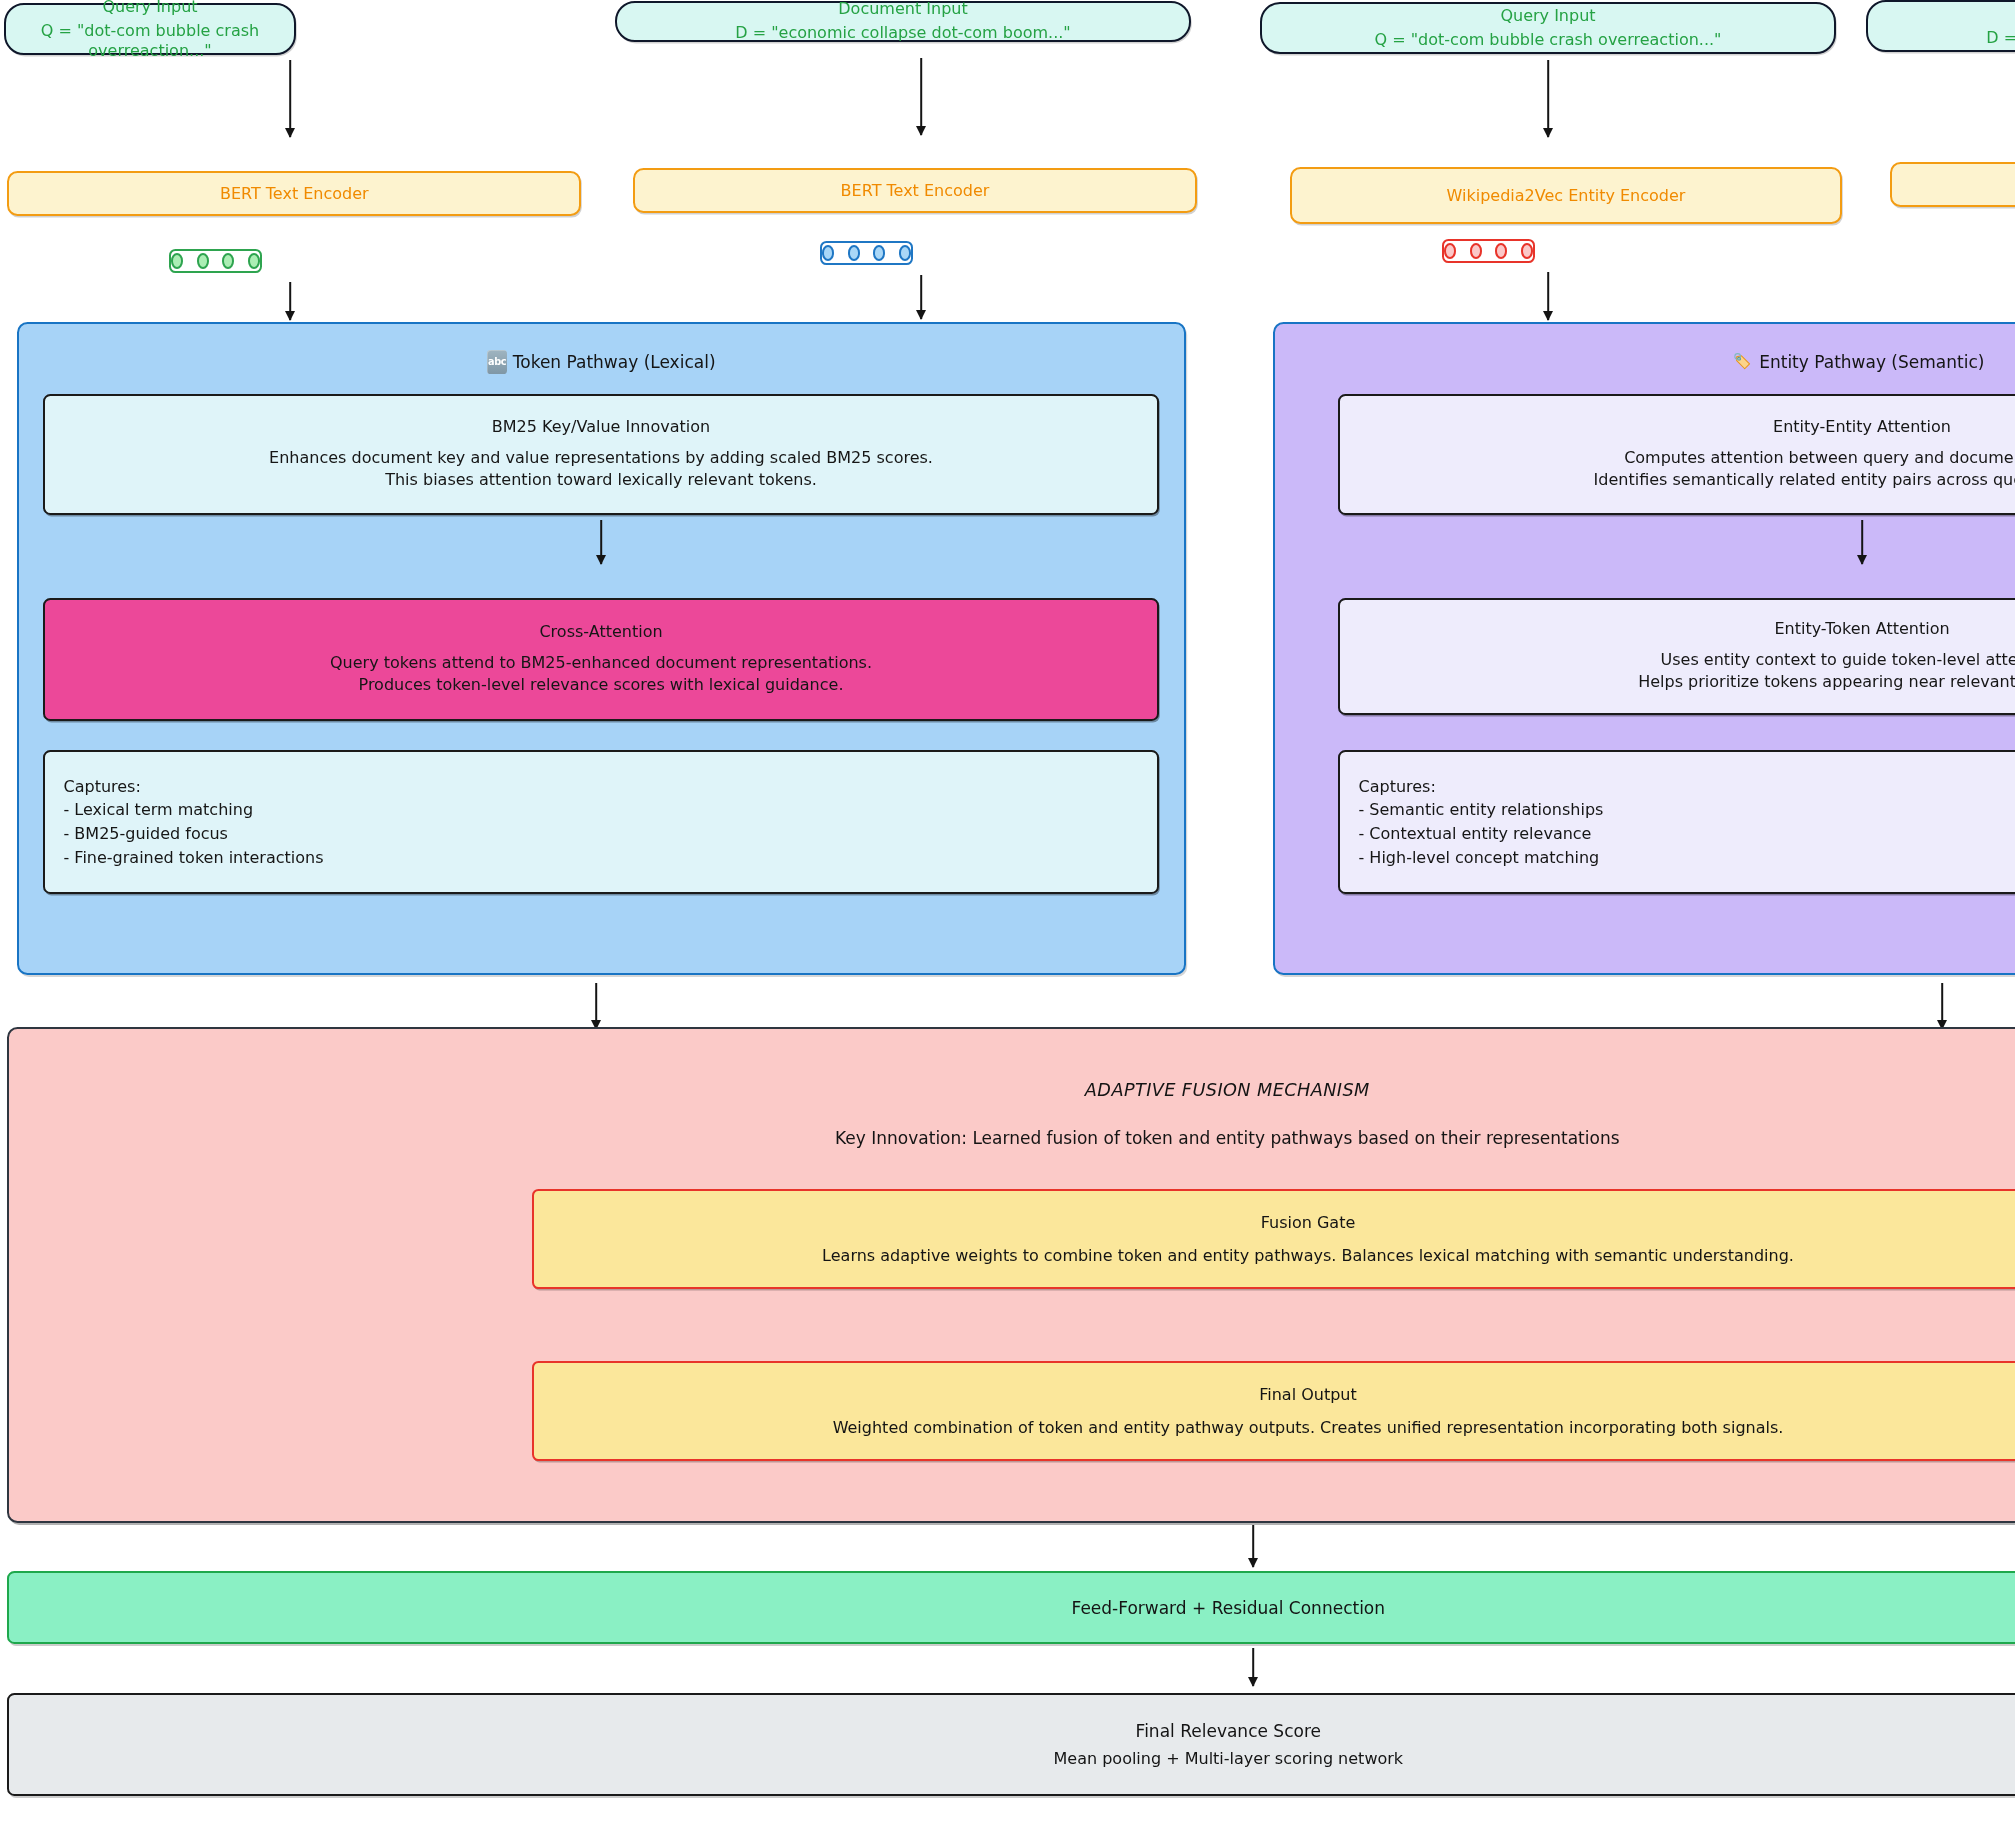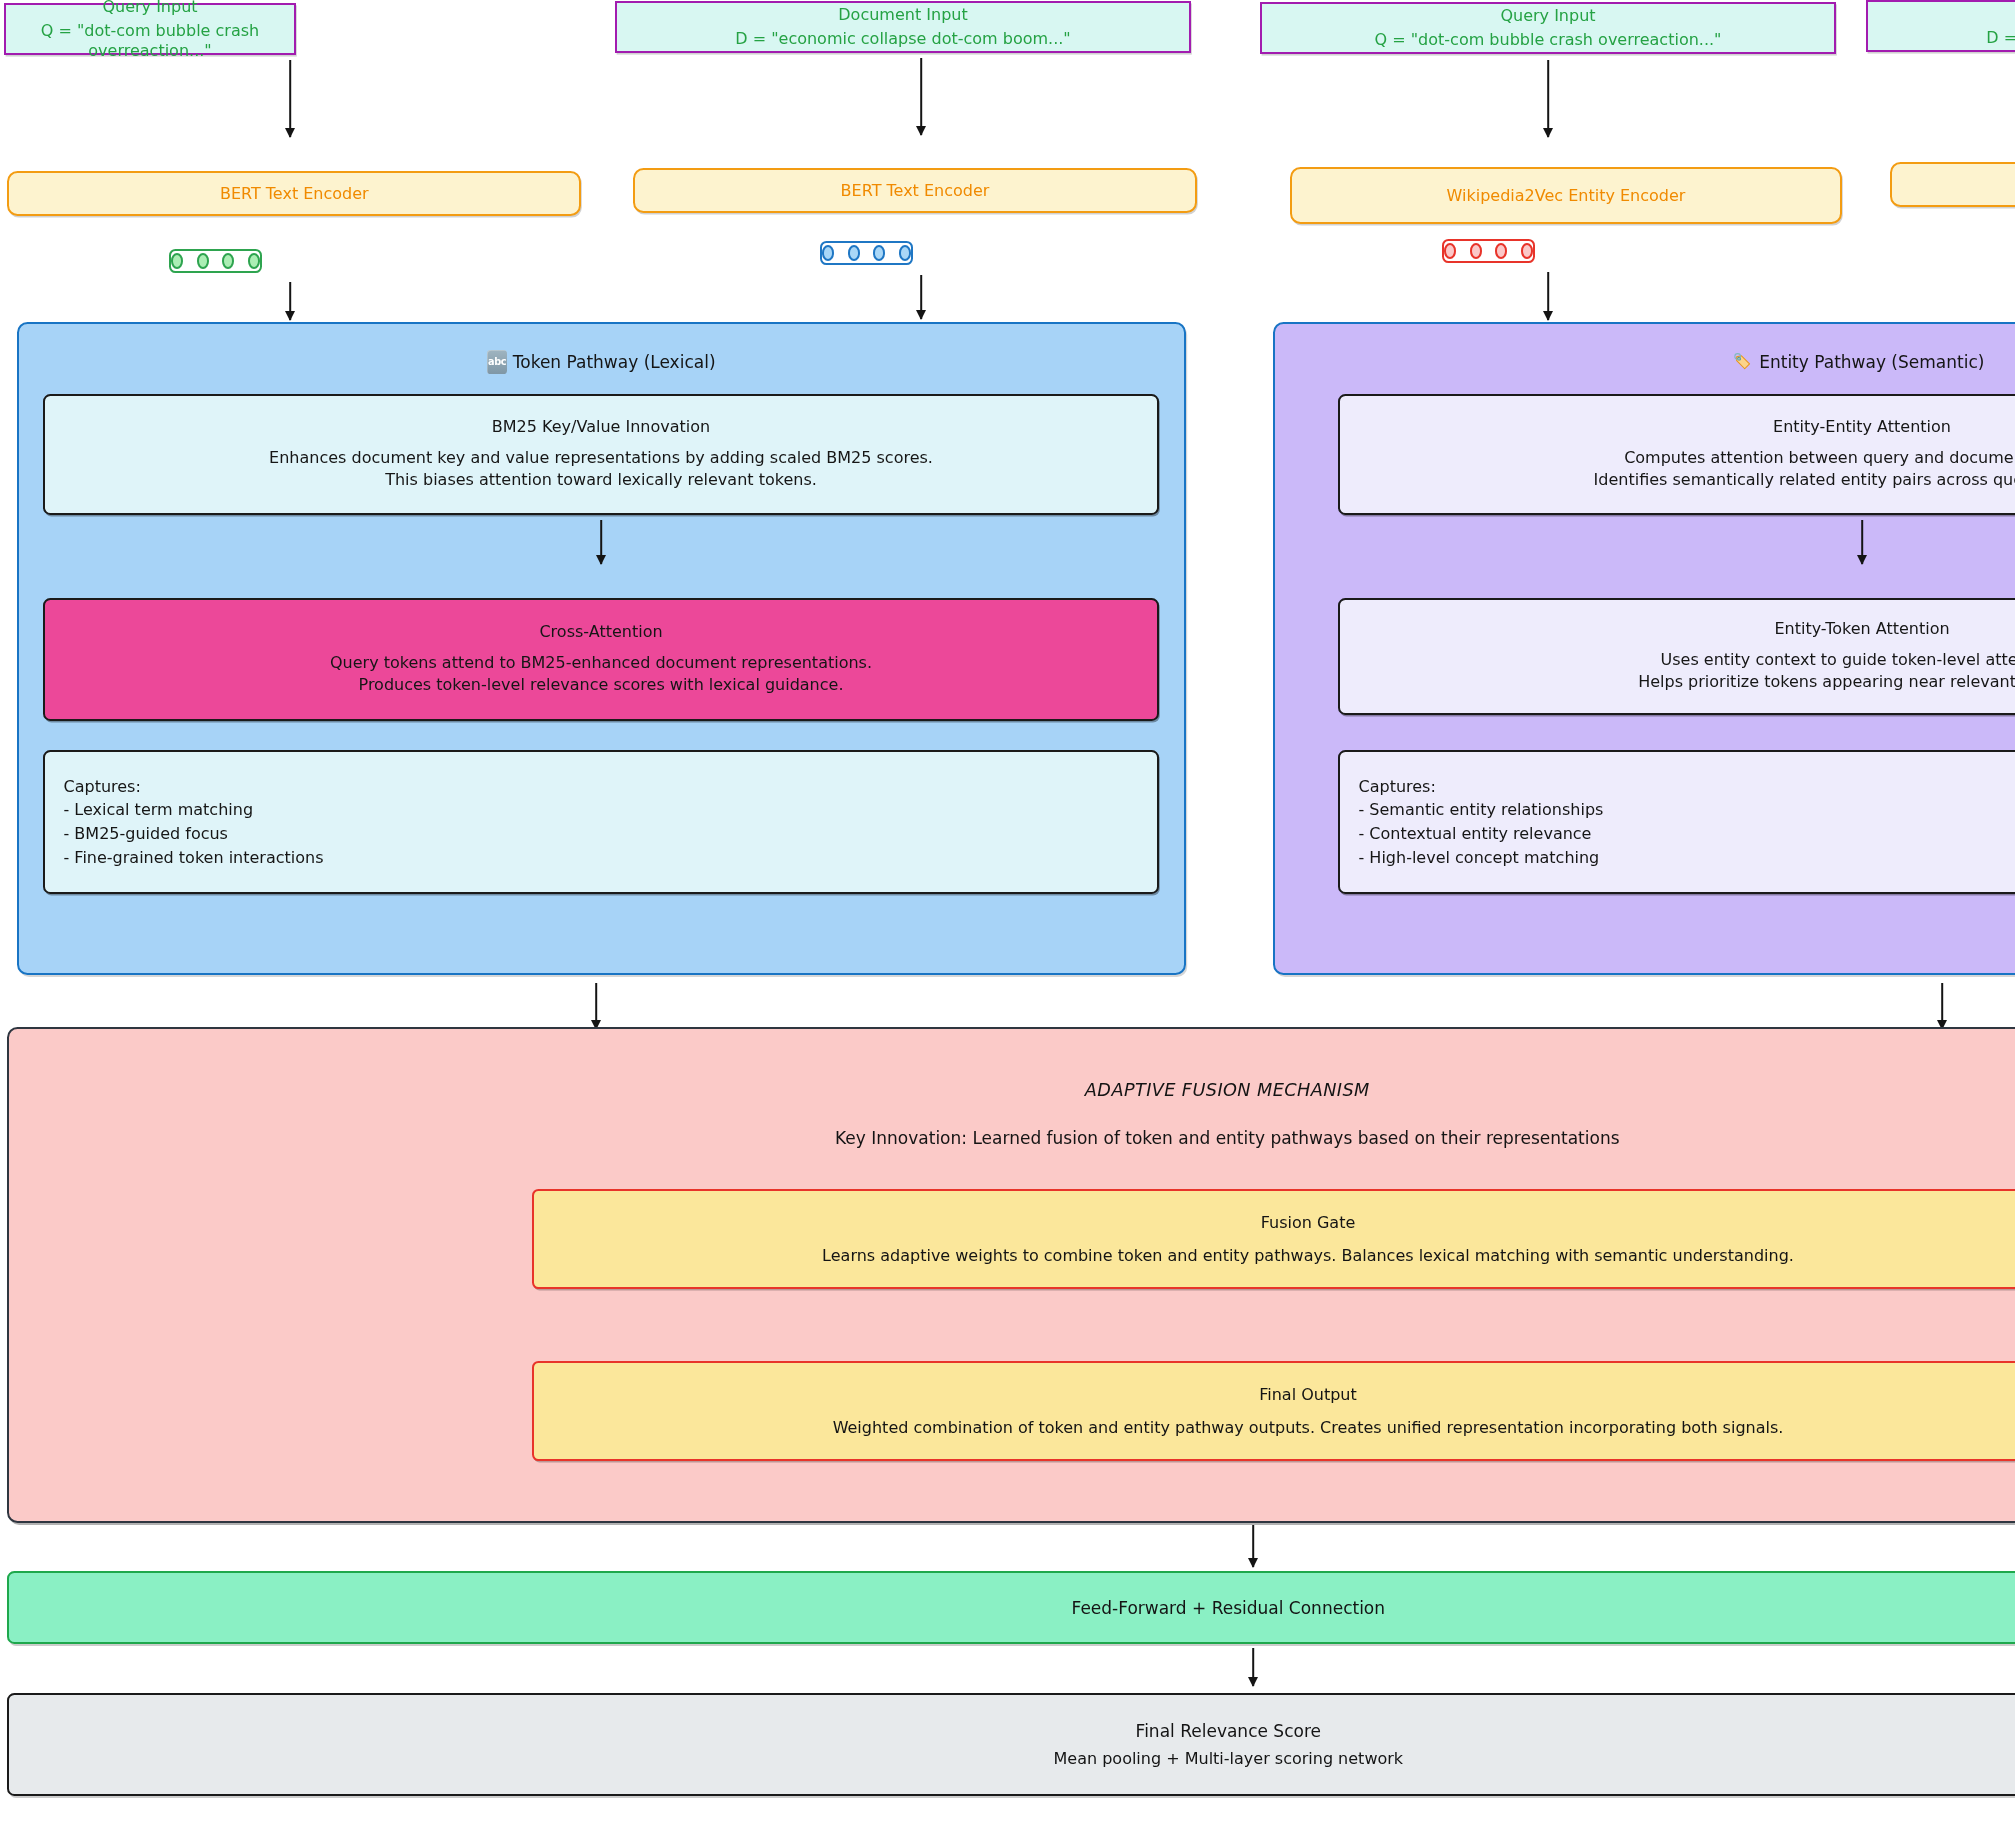--- a/index.html
+++ b/index.html
@@ -17,21 +17,21 @@
     border-radius:8.9px;
     display:flex;flex-direction:column;
     align-items:center;justify-content:center;
     text-align:center;
     box-shadow:1.2px 2px 0 -0.4px rgba(0,0,0,.18);
   }
   .box .ttl,.box .sub,.box .line{display:block;width:100%;}
 
   
   .io{
-    background:#d8f7f2;border:2px solid #a21caf;border-radius:0;
+    background:#d8f7f2;border:2px solid #0f172a;border-radius:20px;
     color:#25a244;
   }
   .io .ttl{font-size:16px;line-height:1.25;padding-bottom:4px;}
   .io .sub{font-size:16px;line-height:1.25;}
 
   
   .enc{
     background:#fdf3cf;border:2.4px solid #f39c12;border-radius:10.5px;
     color:#f08a00;
   }
@@ -130,21 +130,21 @@
 </head>
 <body>
 
 <div class="stage">
 
   <div class="box io" style="left:4px;top:3.2px;width:292px;height:52px;">
     <span class="ttl">Query Input</span>
     <span class="sub">Q = "dot-com bubble crash overreaction..."</span>
   </div>
 
-  <div class="box io" style="left:615px;top:0.8px;width:576px;height:52px;">
+  <div class="box io" style="left:615px;top:0.8px;width:576px;height:41px;">
     <span class="ttl">Document Input</span>
     <span class="sub">D = "economic collapse dot-com boom..."</span>
   </div>
 
   <div class="box io" style="left:1260px;top:2.4px;width:576px;height:52px;">
     <span class="ttl">Query Input</span>
     <span class="sub">Q = "dot-com bubble crash overreaction..."</span>
   </div>
 
   <div class="box io" style="left:1866px;top:0px;width:576px;height:52px;">

